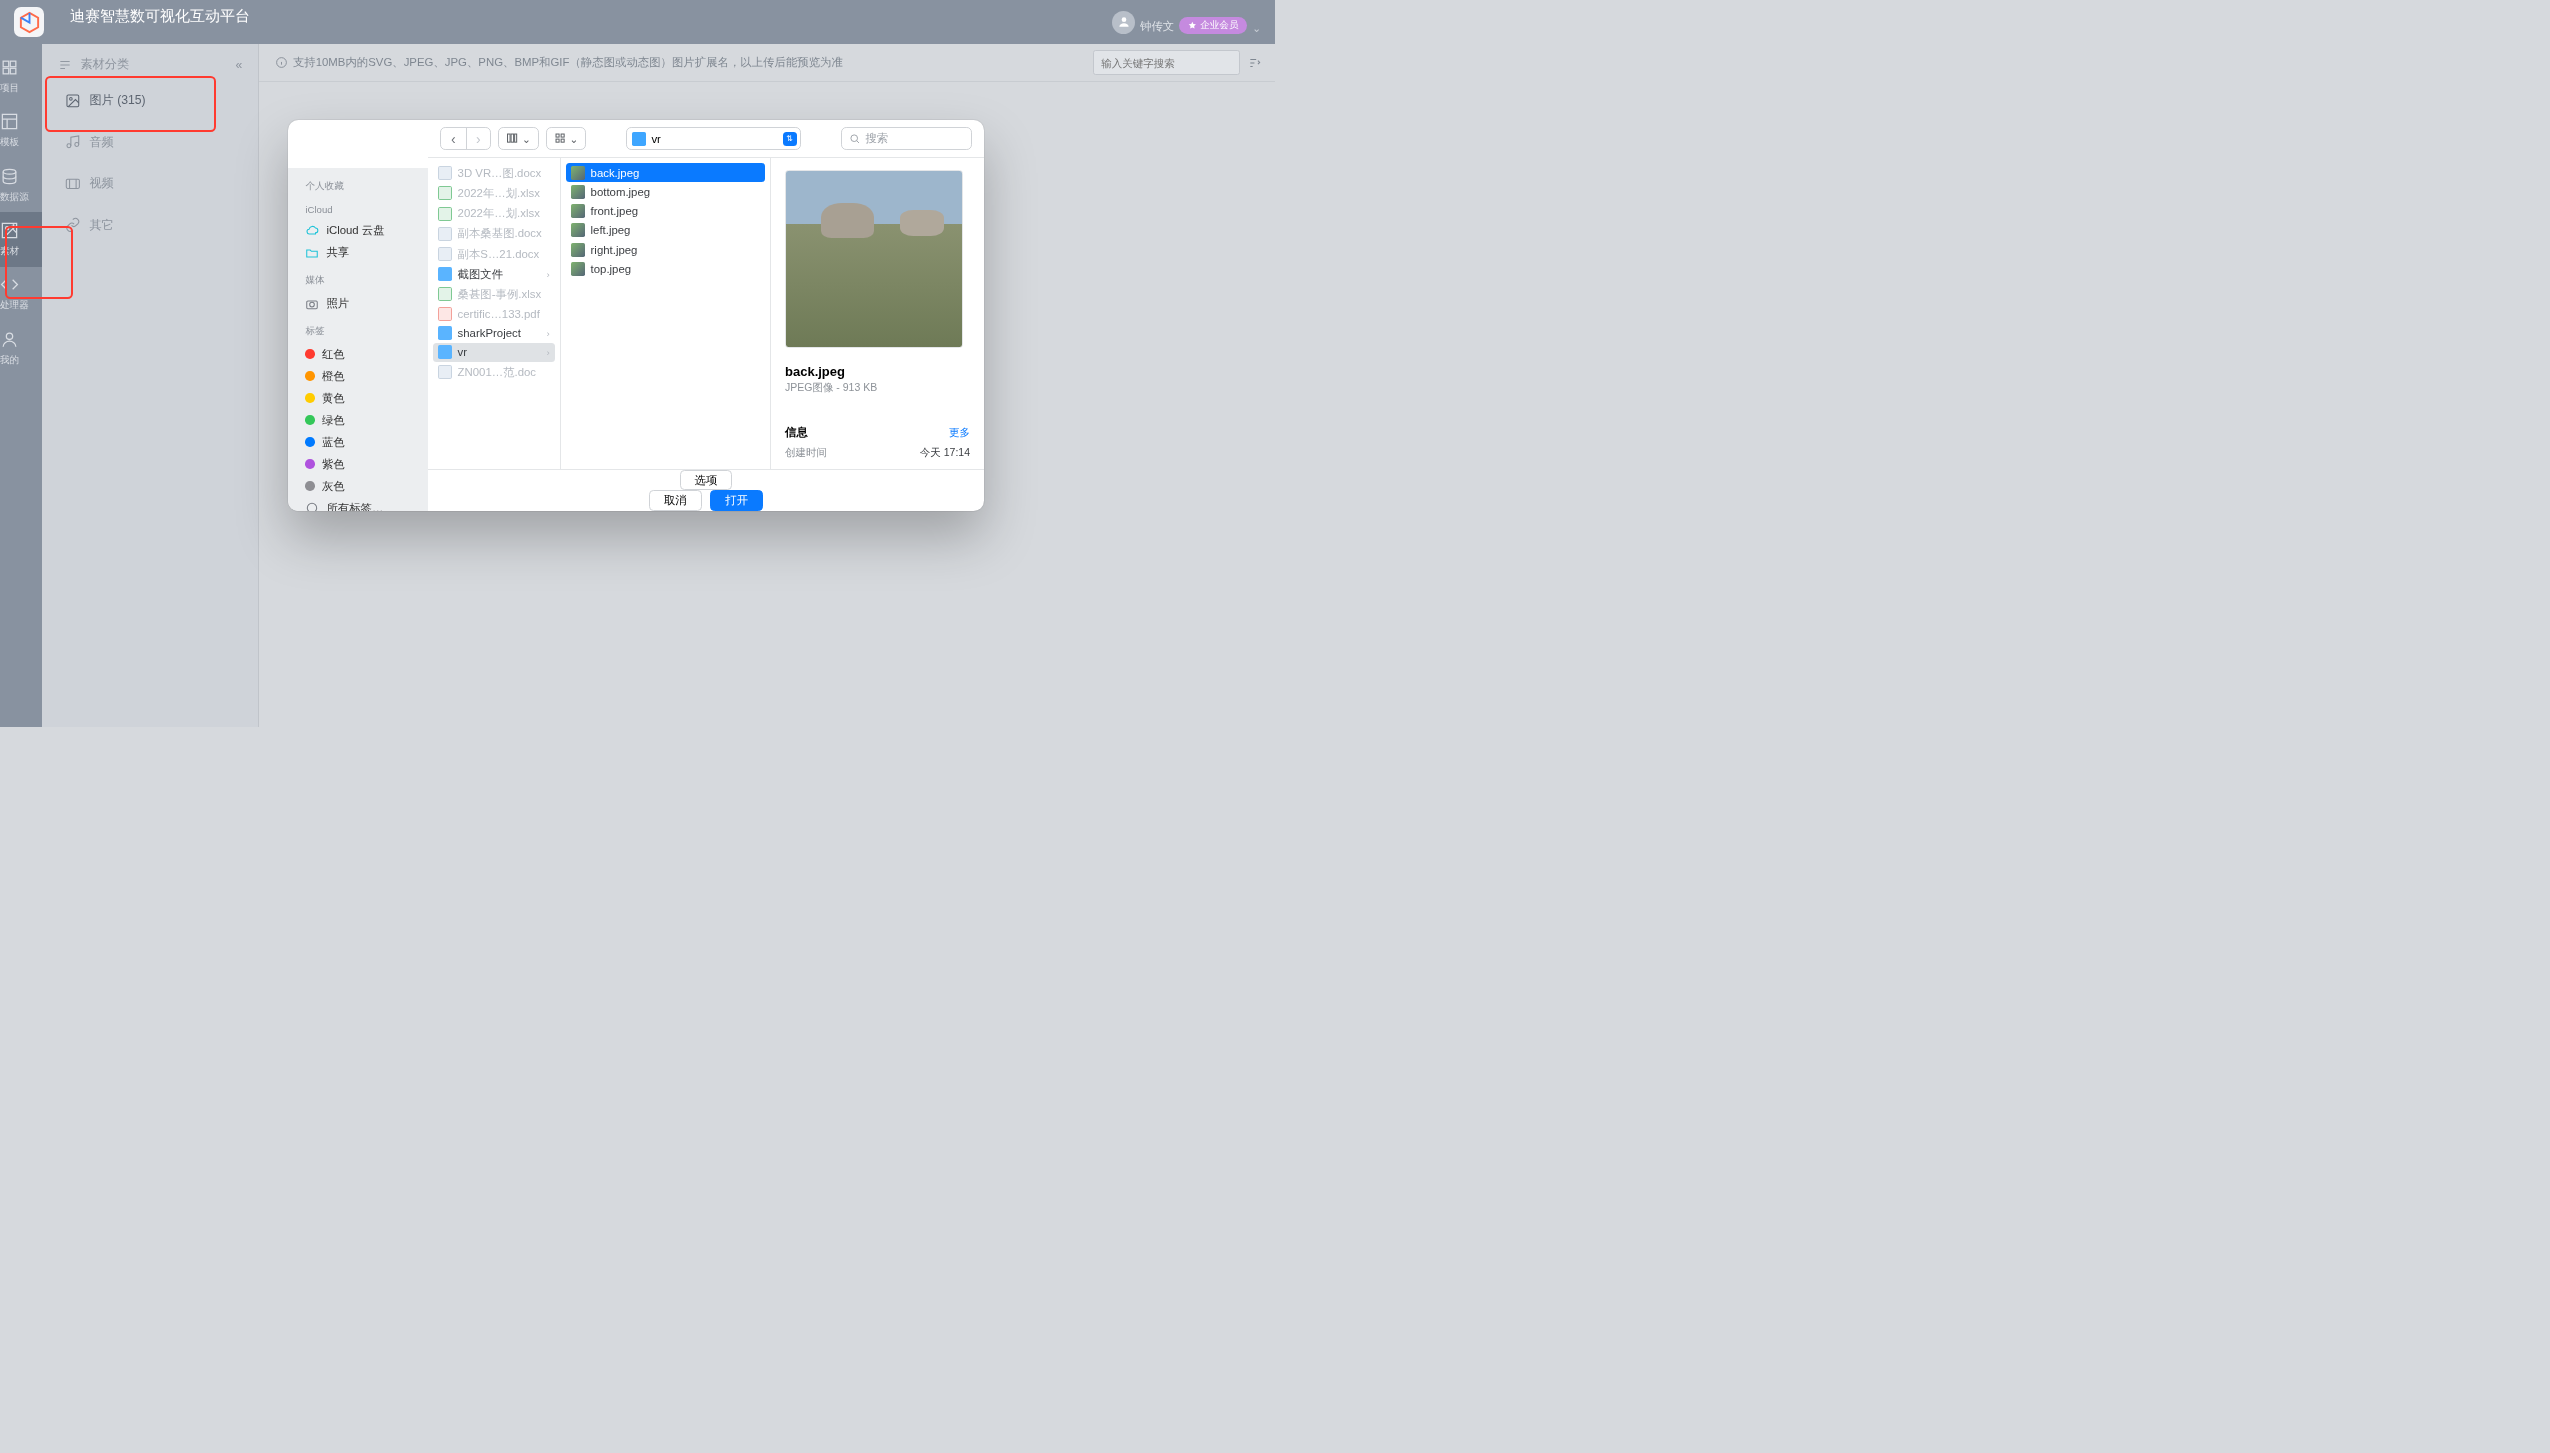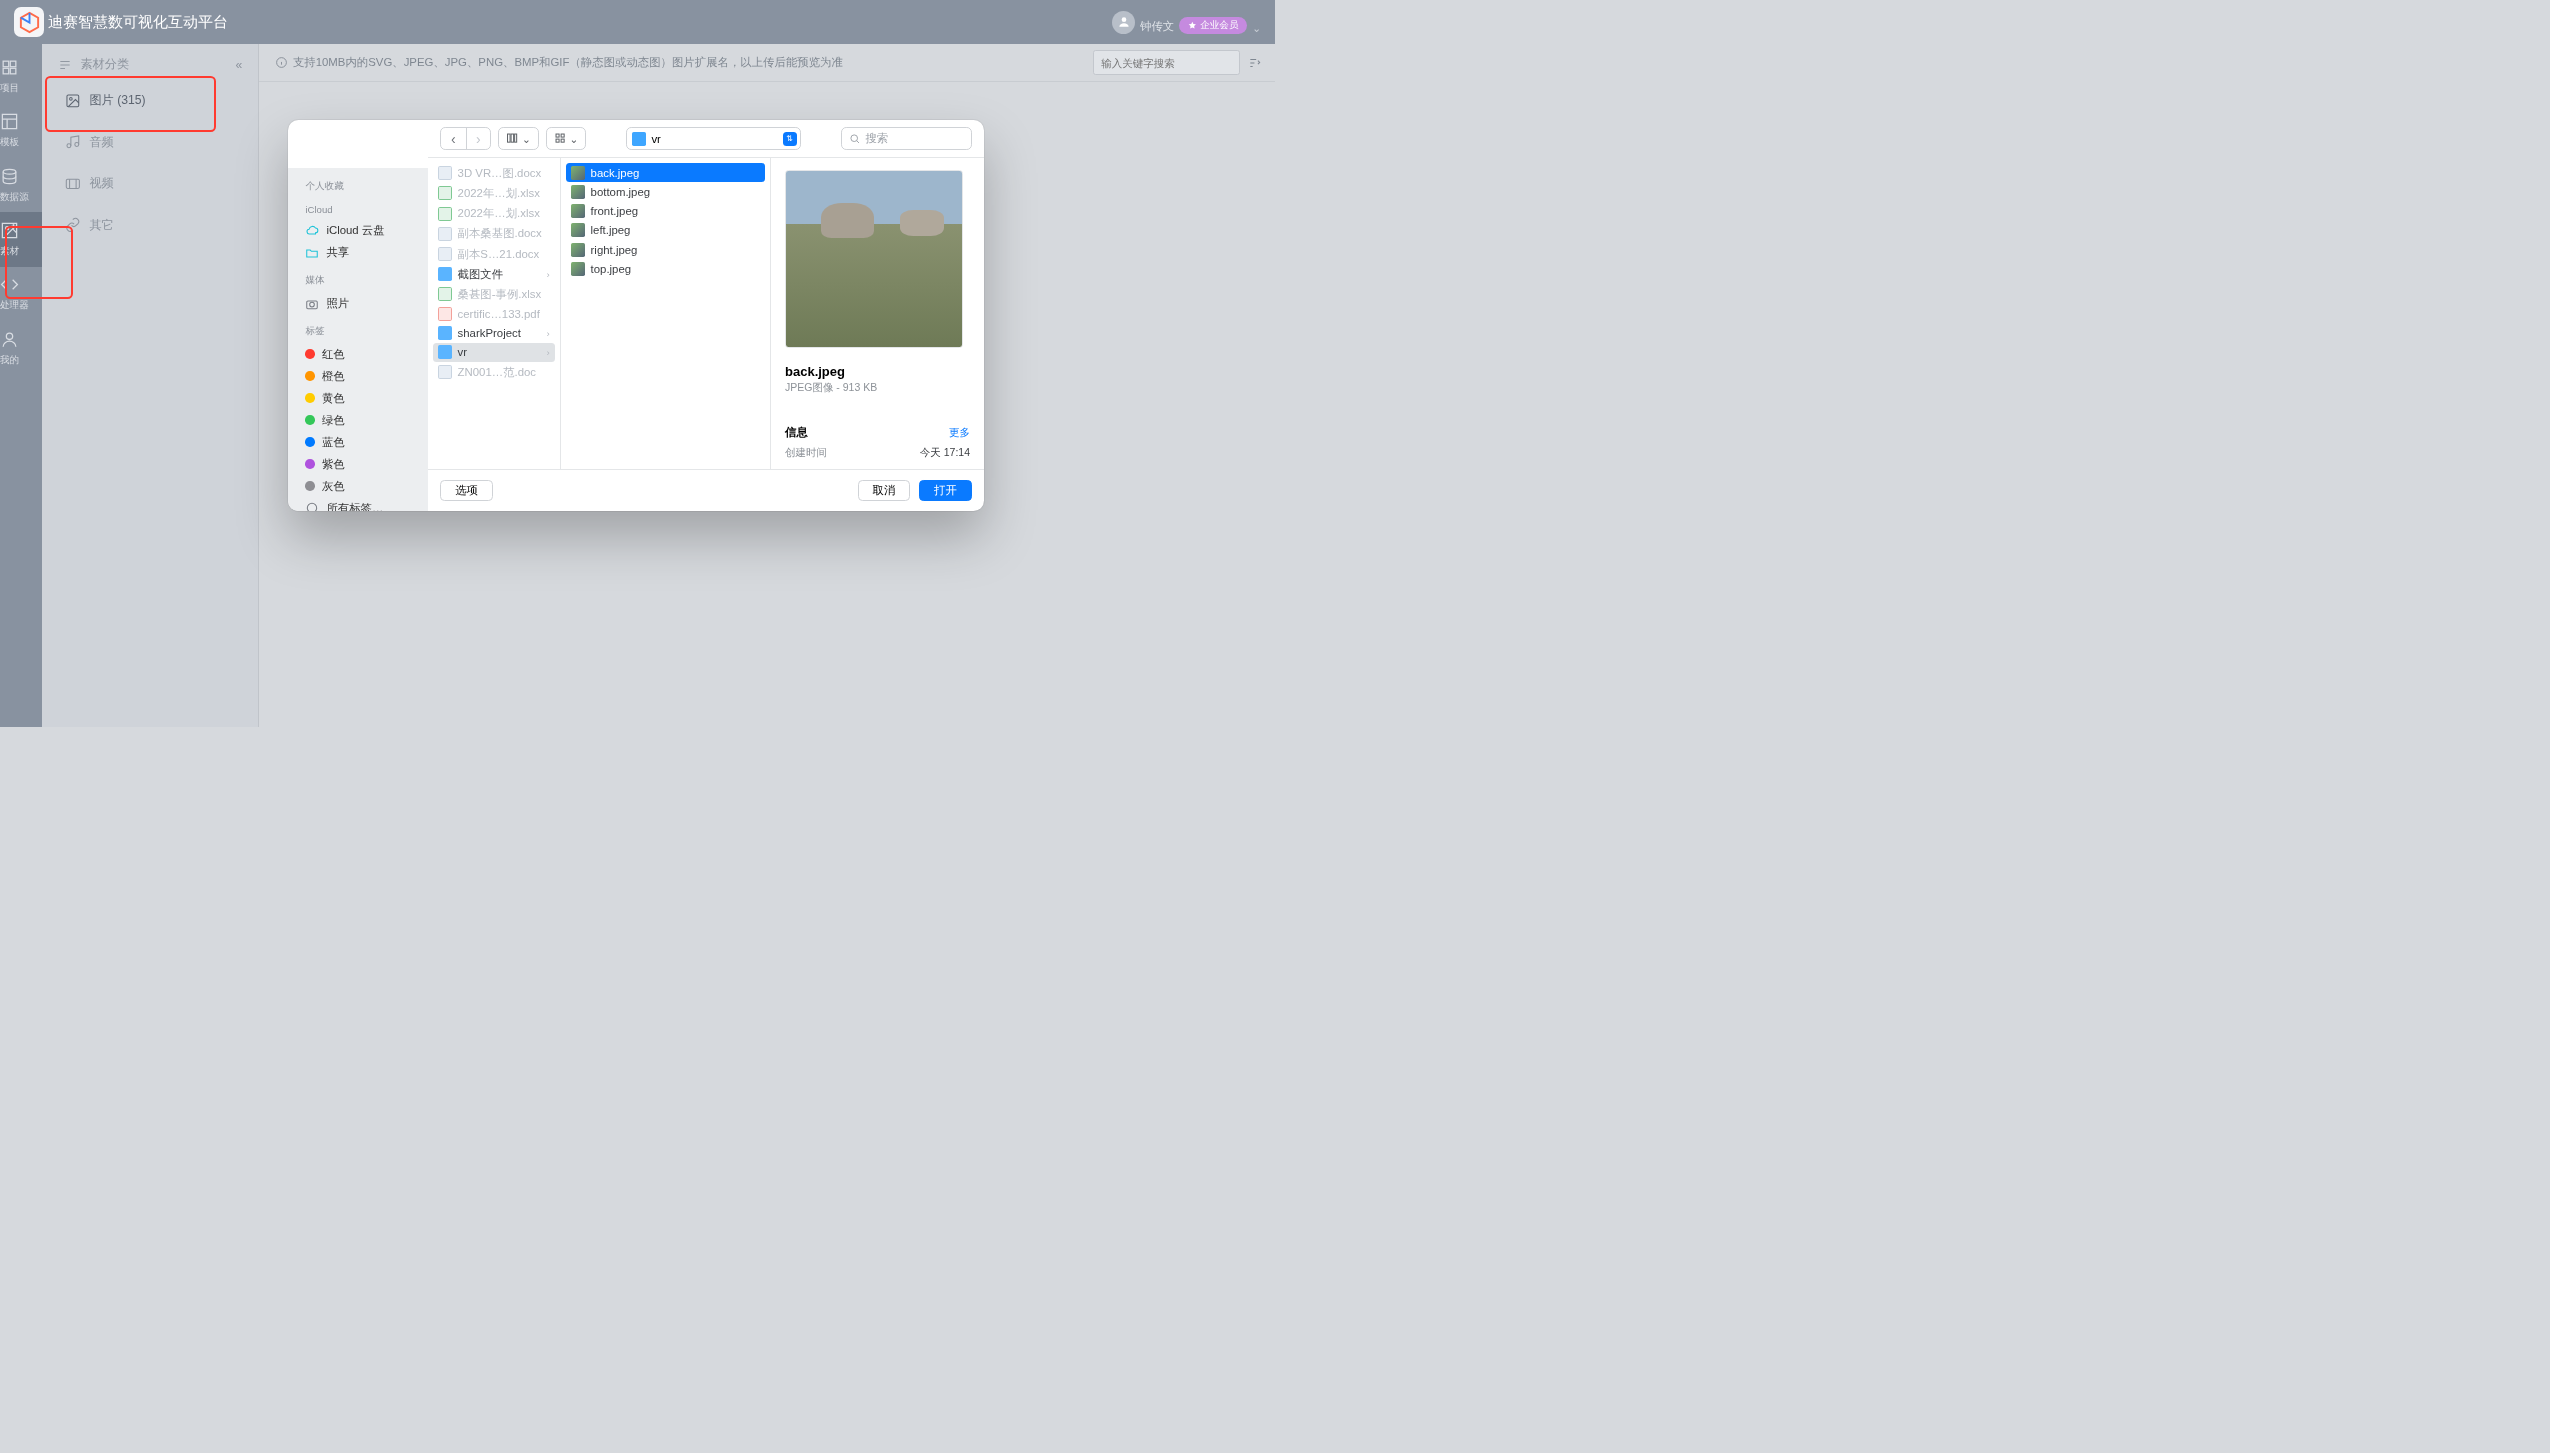--- a/index.html
+++ b/index.html
@@ -1,20 +1,20 @@
 <!DOCTYPE html>
 <html style="font-size:14px"><head>
 <meta charset="utf-8">
 <style>
 * { margin: 0; padding: 0; box-sizing: border-box; font-family: -apple-system, "PingFang SC", "Microsoft YaHei", sans-serif; }
 body { width: 1275px; height: 727px; background: #d6d9dd; overflow: hidden; position: relative; }
 
 
 .header { height: 44px; background: #8892a0; display: flex; align-items: center; justify-content: space-between; padding: 0 14px; }
-.header-left { display: flex; align-items: center; gap: 4px; }
+.header-left { display: flex; gap: 26px; }
 .logo { width: 30px; height: 30px; border-radius: 7px; background: #f4f5f7; display: flex; align-items: center; justify-content: center; }
 .logo svg { width: 23px; height: 23px; }
 .header-title { color: #fff; font-size: 15px; font-weight: 500; }
 .header-right { display: flex; align-items: flex-end; gap: 5px; color: #dfe3e8; }
 .avatar { width: 23px; height: 23px; border-radius: 50%; background: #b8bfc9; display: flex; align-items: center; justify-content: center; }
 .avatar svg { width: 14px; height: 14px; fill: #fff; }
 .user-name { font-size: 11.4px; }
 .badge { background: #c58adf; color: #fff; font-size: 9.6px; padding: 1.7px 8.7px; border-radius: 8.7px; display: flex; align-items: center; gap: 3.5px; }
 .badge svg { width: 8.7px; height: 8.7px; fill: #fff; }
 .caret { color: #c9cfd6; font-size: 10.5px; }
@@ -86,21 +86,21 @@
 .col-prev { flex: 1; padding: 12.2px 14px 0 14px; display: flex; flex-direction: column; }
 .prev-img { width: 178px; height: 178px; border: 0.9px solid #e4e6e8; border-radius: 3.5px; background: linear-gradient(to bottom, #9db6cc 0%, #9db6cc 30%, #8a9270 30%, #6e7a56 100%); position: relative; overflow: hidden; }
 .prev-img::before { content:''; position:absolute; left:20%; top:18%; width:30%; height:20%; background:#a8a093; border-radius:40% 40% 20% 20%; }
 .prev-img::after { content:''; position:absolute; right:10%; top:22%; width:25%; height:15%; background:#b0a89b; border-radius:30%; }
 .prev-name { margin-top: 15.7px; font-size: 13px; font-weight: 600; }
 .prev-sub { font-size: 10.5px; color: #8d9298; margin-top: 2.6px; }
 .prev-info { display: flex; justify-content: space-between; align-items: center; margin-top: 30px; font-size: 11.4px; }
 .prev-info .more { color: #0a7aff; font-size: 10.5px; }
 .prev-meta { display: flex; justify-content: space-between; font-size: 10.5px; color: #8d9298; margin-top: 5.2px; }
 
-.dlg-foot { height: 42px; border-top: 0.9px solid #e4e6e8; display: flex; align-items: center; justify-content: space-between; padding: 0 12.2px; }
+.dlg-foot { height: 42px; border-top: 0.9px solid #e4e6e8; display: flex; align-items: center; justify-content: space-between; padding: 0 12.2px; flex-direction: column; }
 .btn { height: 21px; padding: 0 14px; border-radius: 4.4px; font-size: 11.4px; border: 0.9px solid #d0d3d7; background: #fff; display: flex; align-items: center; cursor: pointer; }
 .btn.primary { background: #0a7aff; color: #fff; border-color: #0a7aff; }
 .dlg-foot-right { display: flex; gap: 8.7px; }
 </style>
 </head>
 <body>
 
 <div class="header">
   <div class="header-left">
     <div class="logo">

